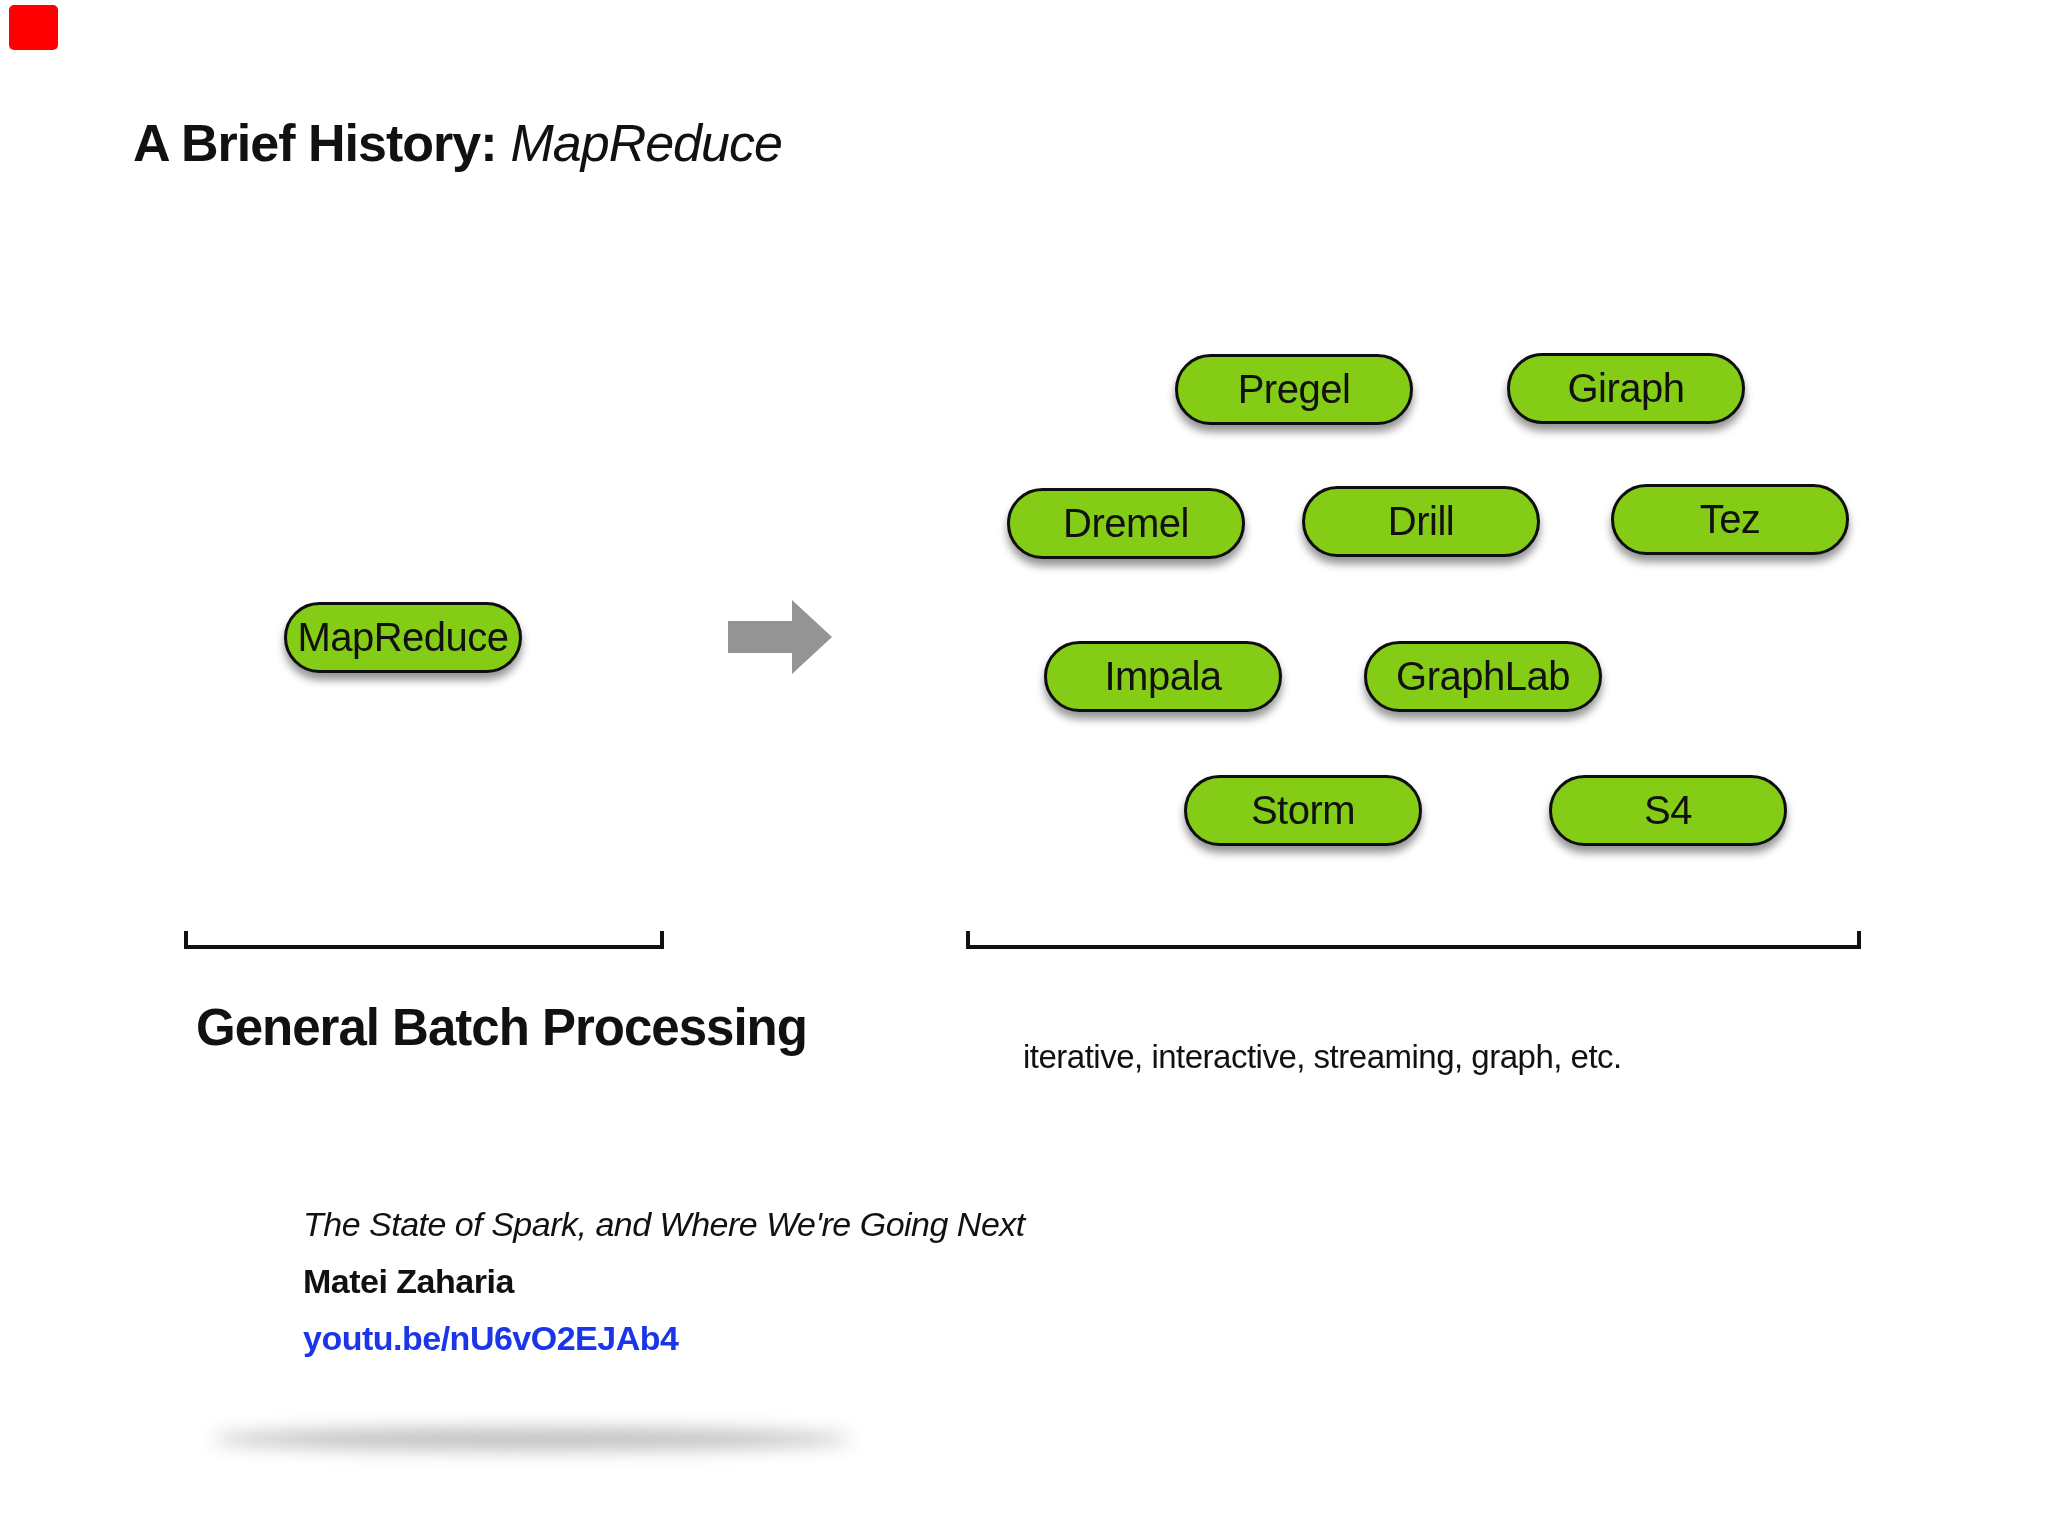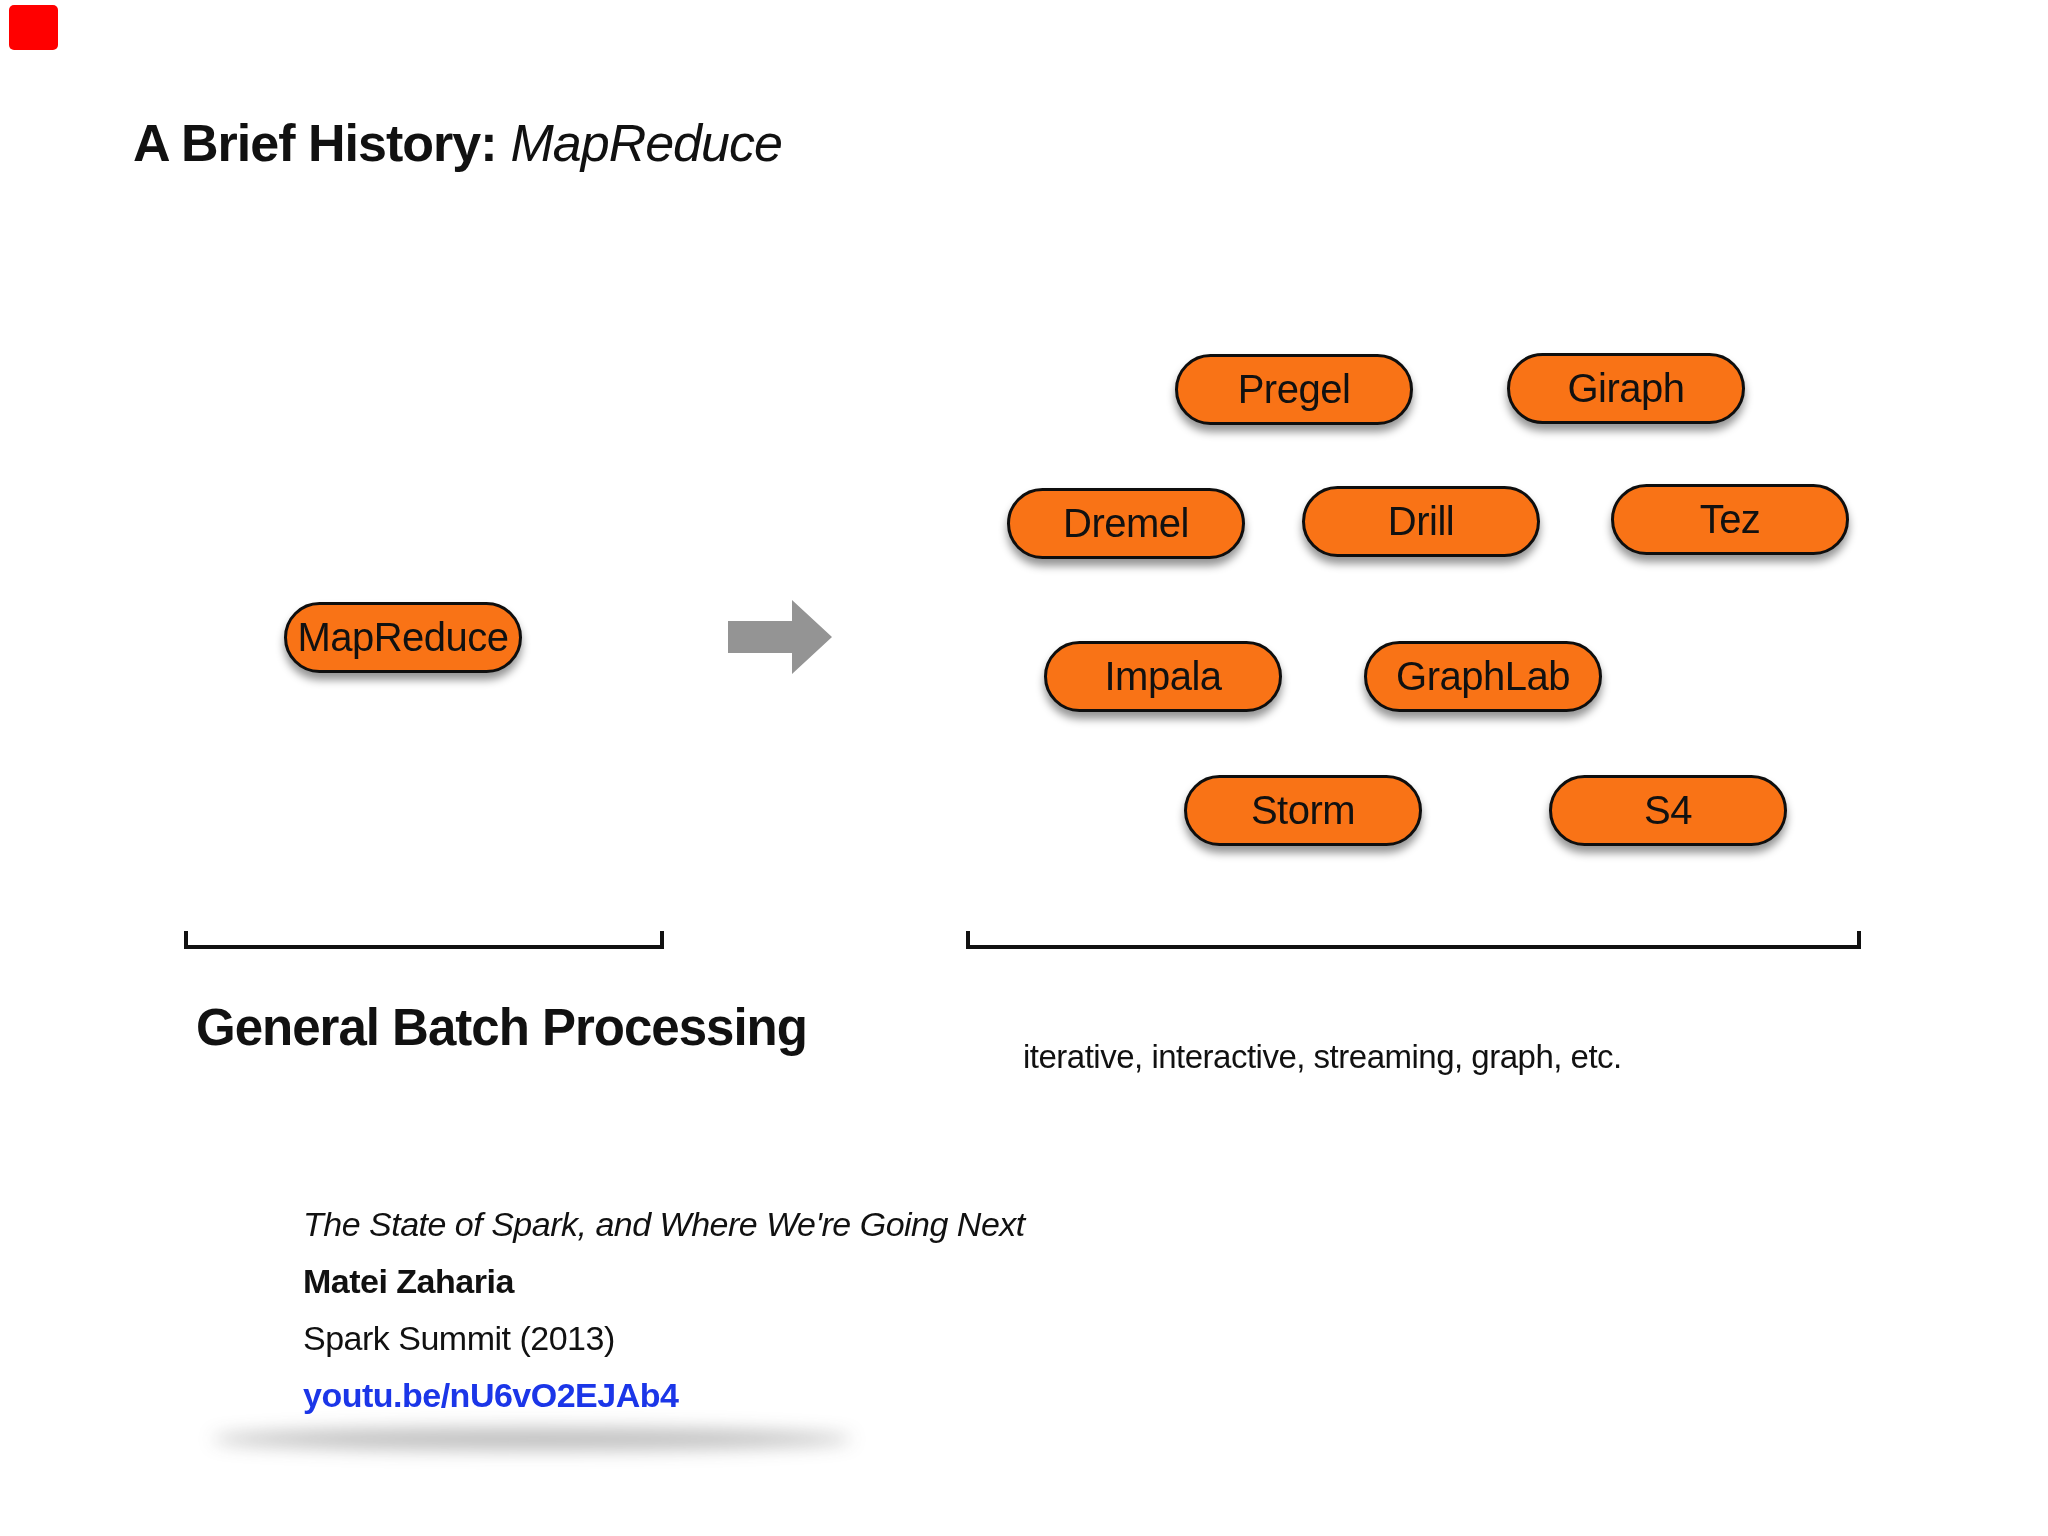--- a/index.html
+++ b/index.html
@@ -23,21 +23,21 @@
     font-size:52px;line-height:74px;white-space:nowrap;
     letter-spacing:-1px;
   }
   .title .t-bold{font-weight:800;}
   .title .t-italic{font-style:italic;font-weight:400;margin-left:14px;}
   
   .bubble{
     position:absolute;
     width:238px;height:71px;
     box-sizing:border-box;
-    background:#f97316;
+    background:#84cc16;
     border:3px solid #0e0e0e;
     border-radius:37px;
     display:flex;align-items:center;justify-content:center;
     font-size:40px;letter-spacing:-0.5px;
     box-shadow:0px 7px 9px rgba(0,0,0,0.42);
   }
   
   .arrow-wrap{position:absolute;left:728px;top:600px;width:104px;height:74px;}
   
   .bracket{
@@ -129,19 +129,18 @@
 
   <div class="bracket bracket-left"></div>
   <div class="bracket bracket-right"></div>
 
   <div class="group-label label-left">General Batch Processing</div>
   <div class="group-sublabel">iterative, interactive, streaming, graph, etc.</div>
 
   <div class="citation">
     <div class="cite-title">The State of Spark, and Where We're Going Next</div>
     <div class="cite-speaker">Matei Zaharia</div>
-    <div class="cite-event">Spark Summit (2013)</div>
     <div class="cite-link">youtu.be/nU6vO2EJAb4</div>
   </div>
 
   <div class="cite-shadow"></div>
 
 </div>
 
 </body></html>

